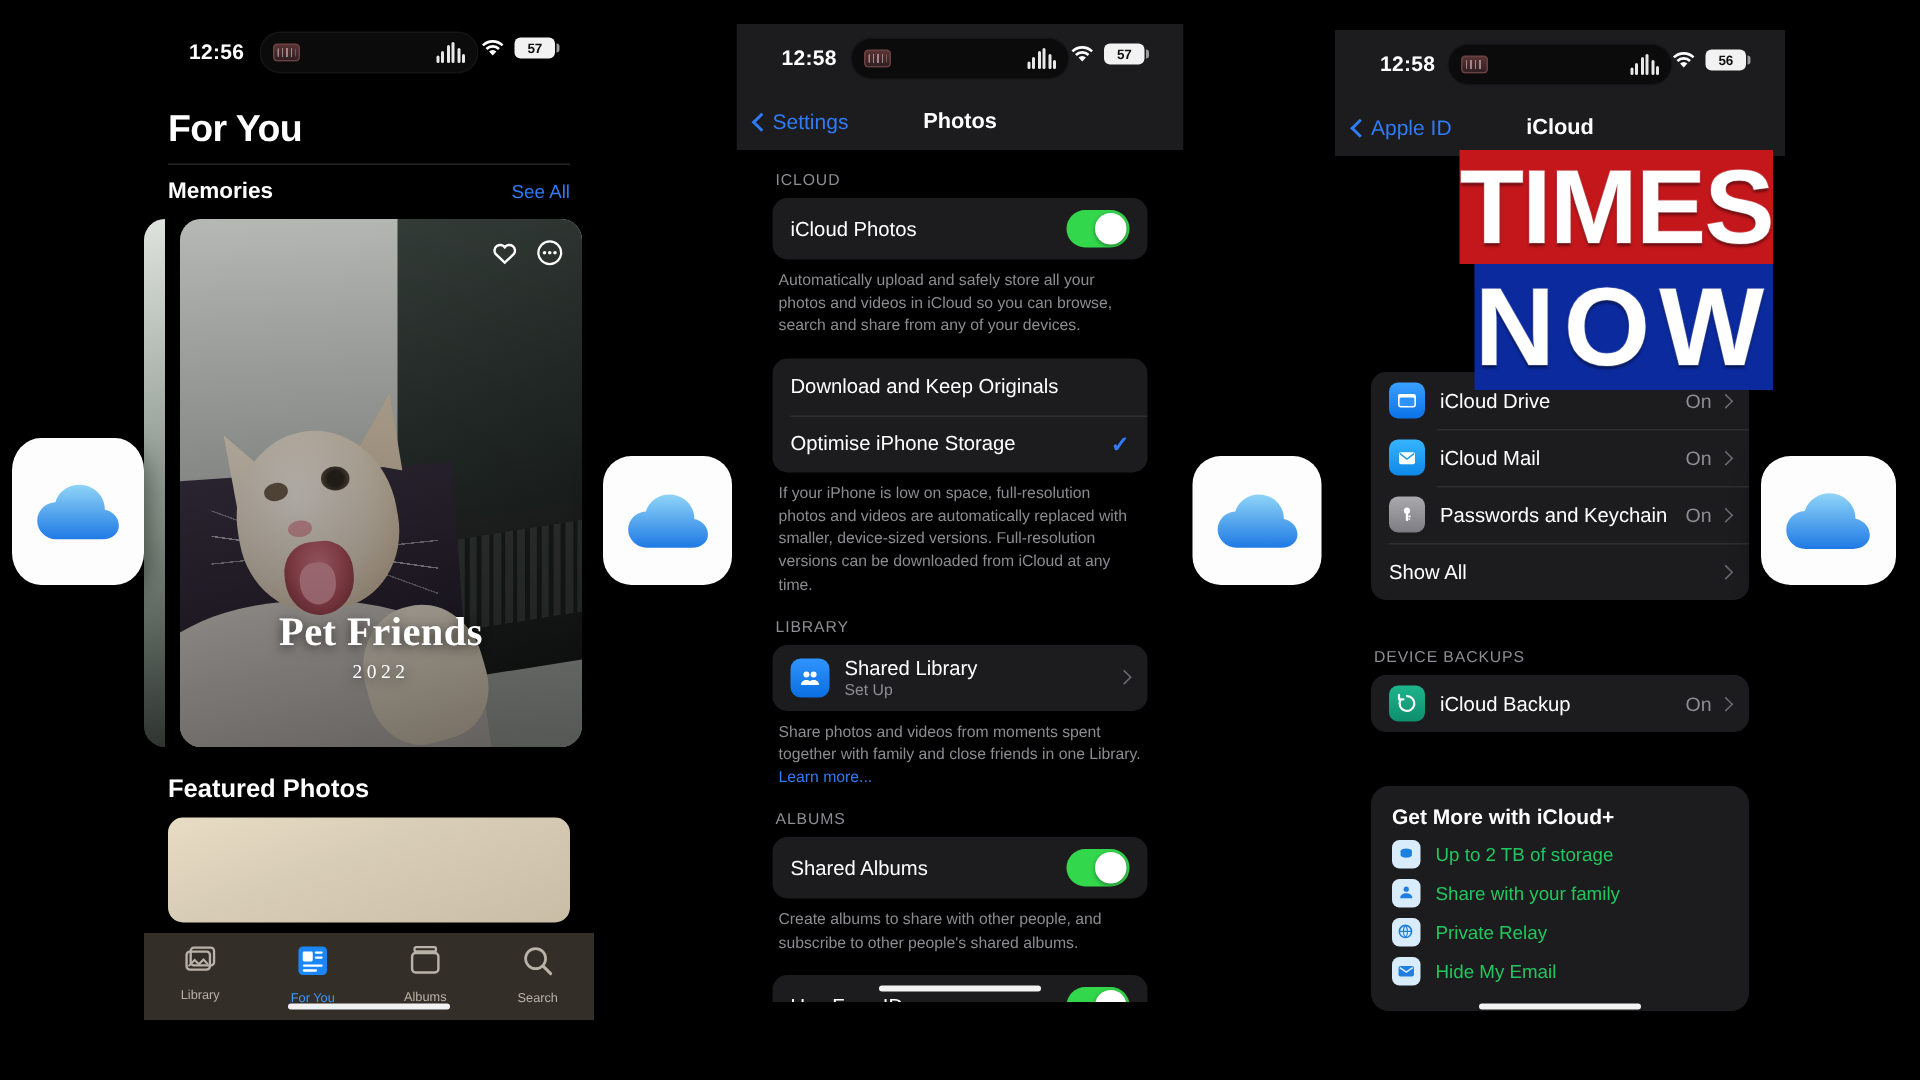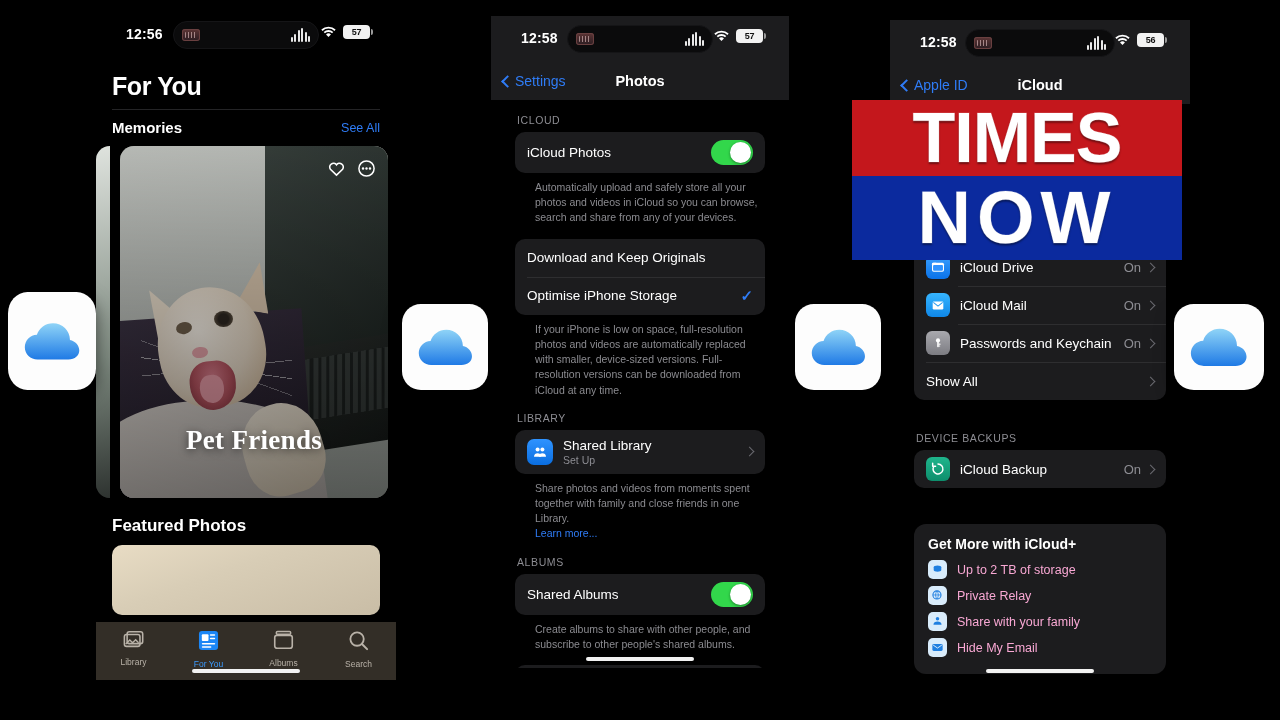--- a/index.html
+++ b/index.html
@@ -85,21 +85,21 @@
     position: relative;
   }
   .row + .row::before {
     content: ""; position: absolute; left: 12px; right: 0; top: 0; height: 1px; background: #2e2e30;
   }
   .row.with-icon + .row.with-icon::before { left: 44px; }
   .row .lbl { flex: 1; }
   .row .val { color: #8d8d93; font-size: 13px; margin-right: 6px; }
   .chev-r { width: 7px; height: 7px; border-top: 1.7px solid #6a6a70; border-right: 1.7px solid #6a6a70; transform: rotate(45deg); flex: none; }
   .check { color: #2f7cf6; font-size: 15px; font-weight: 700; }
-  .footnote { font-size: 10.5px; line-height: 1.45; color: #8b8b90; padding: 7px 4px 0 4px; margin-left: 16px; }
+  .footnote { font-size: 10.5px; line-height: 1.45; color: #8b8b90; padding: 7px 4px 0 4px; }
   .footnote a { color: #2f7cf6; text-decoration: none; }
 
   
   .toggle {
     width: 42px; height: 25px; border-radius: 13px; background: #32d74b;
     position: relative; flex: none;
   }
   .toggle::after {
     content: ""; position: absolute; top: 2px; right: 2px;
     width: 21px; height: 21px; border-radius: 50%; background: #fff;
@@ -119,21 +119,21 @@
   .row.two-line { min-height: 44px; }
   .row.two-line .lbl { display: flex; flex-direction: column; gap: 1px; }
   .row.two-line .sub { font-size: 10.5px; color: #8d8d93; }
 
   
   .promo { background: #1c1c1e; border-radius: 12px; padding: 12px 14px 10px 14px; }
   .promo h3 { font-size: 14px; color: #fff; font-weight: 700; margin-bottom: 8px; }
   .promo-row { display: flex; align-items: center; gap: 10px; margin-bottom: 7px; }
   .promo-ic { width: 19px; height: 19px; border-radius: 5px; background: #d9ecfb; flex: none;
               display:flex;align-items:center;justify-content:center; }
-  .promo-row span.t { font-size: 12.5px; color: #f9a8d4; }
+  .promo-row span.t { font-size: 12.5px; color: #22c55e; }
 
   
   .home-ind {
     position: absolute; bottom: 7px; left: 50%; transform: translateX(-50%);
     width: 108px; height: 4.5px; border-radius: 3px; background: #f2f2f2;
   }
 
   
   .photos-body { padding: 0 16px; }
   .photos-title { font-size: 25px; font-weight: 700; color: #fff; padding: 14px 0 8px 0; letter-spacing: -.4px; }
@@ -315,20 +315,21 @@
               <svg viewBox="0 0 24 24" width="19" height="19">
                   <circle cx="12" cy="12" r="9.6" fill="none" stroke="#fff" stroke-width="1.9"></circle>
                   <circle cx="7.6" cy="12" r="1.5" fill="#fff"></circle>
                   <circle cx="12" cy="12" r="1.5" fill="#fff"></circle>
                   <circle cx="16.4" cy="12" r="1.5" fill="#fff"></circle>
                 </svg>
             </span>
           </div>
           <div class="mem-caption">
             <div class="t">Pet Friends</div>
+            <div class="y">2022</div>
           </div>
         </div>
       </div>
 
       <div class="featured">Featured Photos</div>
       <div class="featured-strip"></div>
     </div>
 
     <div class="tabbar">
       <div class="tab">
@@ -583,50 +584,50 @@
             <svg viewBox="0 0 24 24" width="13" height="13">
                 <ellipse cx="12" cy="8" rx="7" ry="3.2" fill="#1f7fe0"></ellipse>
                 <path d="M5 8v5c0 1.8 3.1 3.2 7 3.2s7-1.4 7-3.2V8" fill="#1f7fe0"></path>
               </svg>
           </span>
           <span class="t">Up to 2 TB of storage</span>
         </div>
         <div class="promo-row">
           <span class="promo-ic">
             <svg viewBox="0 0 24 24" width="13" height="13">
-                <circle cx="11" cy="11" r="7.5" fill="none" stroke="#1f7fe0" stroke-width="2"></circle>
-                <path d="M3.6 11h14.8M11 3.6c3.4 3.8 3.4 11 0 14.8M11 3.6c-3.4 3.8-3.4 11 0 14.8" fill="none" stroke="#1f7fe0" stroke-width="1.4"></path>
-              </svg>
-          </span>
-          <span class="t">Private Relay</span>
+                <circle cx="12" cy="7" r="3.2" fill="#1f7fe0"></circle>
+                <path d="M4.5 18c0-4 3.4-6 7.5-6s7.5 2 7.5 6H4.5Z" fill="#1f7fe0"></path>
+              </svg>
+          </span>
+          <span class="t">Share with your family</span>
         </div>
         <div class="promo-row">
           <span class="promo-ic">
             <svg viewBox="0 0 24 24" width="13" height="13">
-                <circle cx="12" cy="7" r="3.2" fill="#1f7fe0"></circle>
-                <path d="M4.5 18c0-4 3.4-6 7.5-6s7.5 2 7.5 6H4.5Z" fill="#1f7fe0"></path>
-              </svg>
-          </span>
-          <span class="t">Share with your family</span>
+                <circle cx="11" cy="11" r="7.5" fill="none" stroke="#1f7fe0" stroke-width="2"></circle>
+                <path d="M3.6 11h14.8M11 3.6c3.4 3.8 3.4 11 0 14.8M11 3.6c-3.4 3.8-3.4 11 0 14.8" fill="none" stroke="#1f7fe0" stroke-width="1.4"></path>
+              </svg>
+          </span>
+          <span class="t">Private Relay</span>
         </div>
         <div class="promo-row">
           <span class="promo-ic">
             <svg viewBox="0 0 24 24" width="13" height="13">
                 <rect x="2.5" y="5.5" width="19" height="13" rx="2.6" fill="#1f7fe0"></rect>
                 <path d="M4 7.5 12 13l8-5.5" fill="none" stroke="#d9ecfb" stroke-width="1.8"></path>
               </svg>
           </span>
           <span class="t">Hide My Email</span>
         </div>
       </div>
     </div>
     <div class="home-ind"></div>
   </div>
 
-  <div class="watermark" style="left:852px; top:100px; width:330px;">
+  <div class="watermark" style="left:852px; top:100px; width:330px;align-items:flex-end;">
     <div class="wm-band wm-times">
       <span>TIMES</span>
     </div>
     <div class="wm-band wm-now">
       <span>NOW</span>
     </div>
   </div>
 
   <div class="cloud-icon" style="left:8px; top:292px; width:88px; height:98px;">
     <svg viewBox="0 0 64 44">

